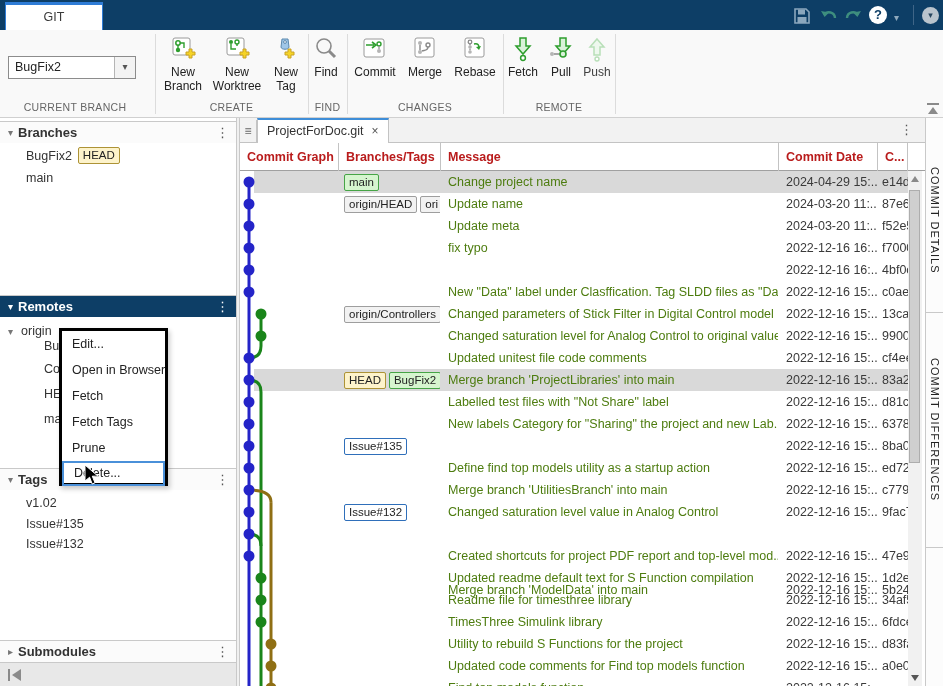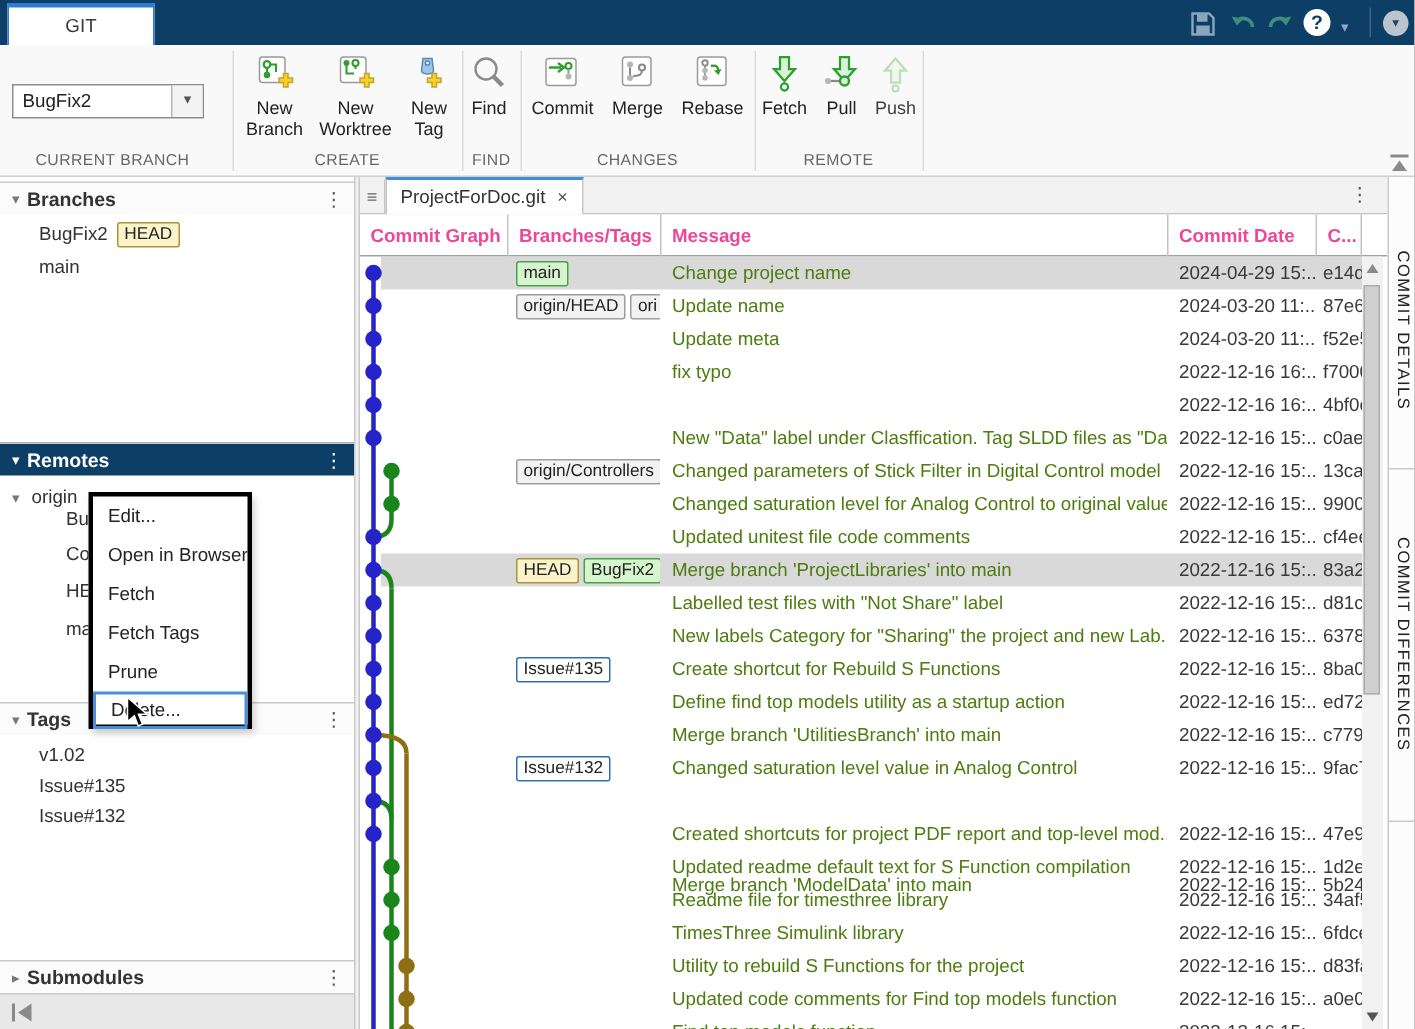--- a/index.html
+++ b/index.html
@@ -75,21 +75,21 @@
   .doctabbar{ position:absolute; left:0; top:0; width:685px; height:25px; background:#f2f2f2;
               border-bottom:1px solid #c3c3c3; }
   .burger{ position:absolute; left:0; top:2px; width:17px; height:22px; border-right:1px solid #c3c3c3;
            color:#666; text-align:center; line-height:22px; font-size:12px; }
   .doctab{ position:absolute; left:17px; top:0; height:25px; background:#fff; border-top:2px solid #3f8ed8;
            border-left:1px solid #c3c3c3; border-right:1px solid #c3c3c3; padding:0 9px; line-height:22px; font-size:12.5px; color:#333; }
   .doctab .close{ margin-left:8px; color:#555; font-size:12px; }
   .tabbar-kebab{ position:absolute; right:12px; top:4px; color:#555; font-size:13px; }
   .thead{ position:absolute; left:0; top:25px; width:685px; height:28px; background:#fff;
           border-bottom:1px solid #a0a0a0; }
-  .th{ position:absolute; top:0; height:28px; line-height:28px; font-weight:bold; font-size:12.5px; color:#ec4899;
+  .th{ position:absolute; top:0; height:28px; line-height:28px; font-weight:bold; font-size:12.5px; color:#b91c1c;
        padding-left:7px; border-right:1px solid #c3c3c3; overflow:hidden; white-space:nowrap; }
   .rows{ position:absolute; left:0; top:53px; width:668px; height:515px; overflow:hidden; }
   .trow{ position:absolute; left:0; width:668px; height:22px; }
   .trow .hilite{ position:absolute; left:14px; top:0; width:654px; height:22px; background:#d9d9d9; }
   .cell{ position:absolute; top:0; height:22px; display:flex; align-items:center; overflow:hidden; white-space:nowrap; }
   .cell.badges{ left:99px; width:101px; padding-left:5px; gap:3px; }
   .cell.msg{ left:201px; width:337px; padding-left:7px; color:#4d7c0f; }
   .cell.date{ left:539px; width:98px; padding-left:7px; color:#3a3a3a; }
   .cell.cid{ left:638px; width:30px; padding-left:4px; color:#3a3a3a; }
   .graph-svg{ position:absolute; left:0; top:53px; z-index:5; }
@@ -411,21 +411,20 @@
           <div class="trow" style="top: 242px;">
             <div class="cell badges"></div>
             <div class="cell msg">New labels Category for "Sharing" the project and new Lab...</div>
             <div class="cell date">2022-12-16 15:...</div>
             <div class="cell cid">6378</div>
           </div>
           <div class="trow" style="top: 264px;">
             <div class="cell badges">
               <span class="badge blue">Issue#135</span>
             </div>
-            <div class="cell msg">Create shortcut for Rebuild S Functions</div>
             <div class="cell date">2022-12-16 15:...</div>
             <div class="cell cid">8ba0</div>
           </div>
           <div class="trow" style="top: 286px;">
             <div class="cell badges"></div>
             <div class="cell msg">Define find top models utility as a startup action</div>
             <div class="cell date">2022-12-16 15:...</div>
             <div class="cell cid">ed72</div>
           </div>
           <div class="trow" style="top: 308px;">

